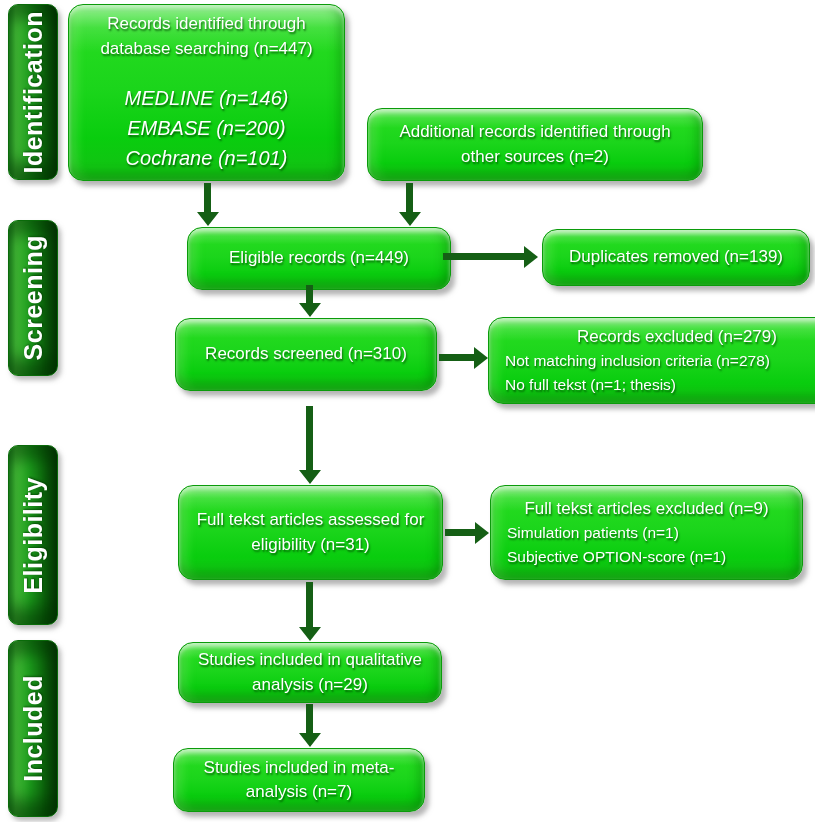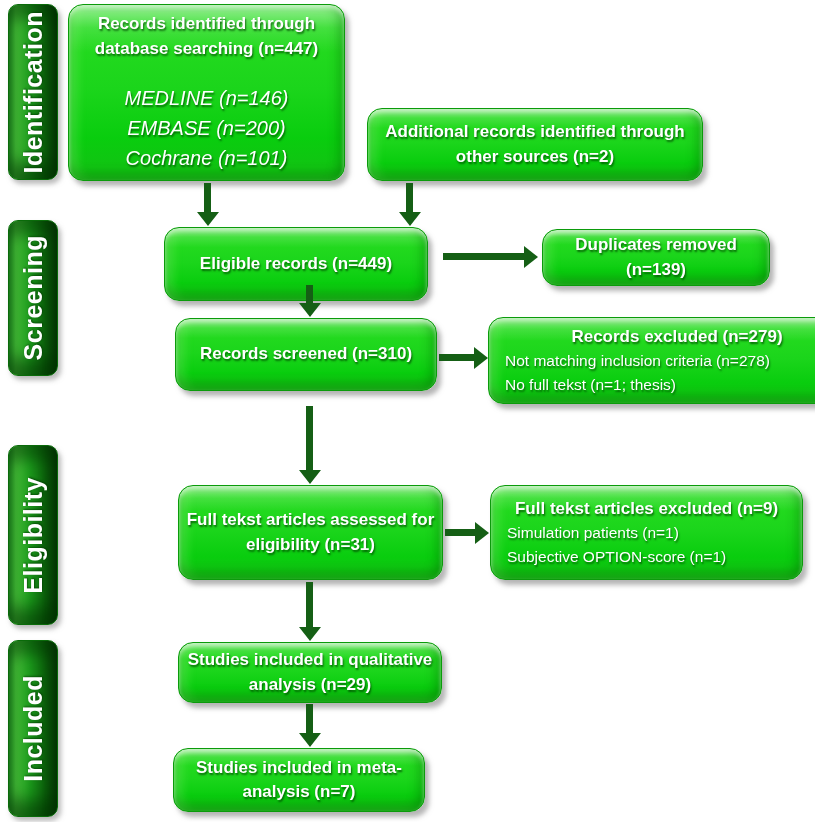--- a/index.html
+++ b/index.html
@@ -21,21 +21,21 @@
       inset 0 -8px 10px rgba(0,110,0,.33),
       inset 8px 0 10px rgba(160,255,140,.28),
       inset -8px 0 10px rgba(0,110,0,.22),
       4px 5px 5px rgba(120,120,120,.55);
     color:#fff;
     display:flex;flex-direction:column;align-items:center;justify-content:center;
     text-align:center;
     text-shadow:1px 1.5px 2px rgba(0,70,0,.75);
     box-sizing:border-box;
   }
-  .gbox .title{font-weight:bold;font-size:17px;line-height:1.42;}
+  .gbox .title{font-weight:normal;font-size:17px;line-height:1.42;}
   .gbox .line{display:block;}
   .sub{font-weight:normal;font-size:20px;line-height:1.5;font-style:italic;}
   .reasons{font-weight:normal;font-size:15.5px;line-height:1.5;width:100%;text-align:left;box-sizing:border-box;padding:0 6px 0 14px;}
   .reasons .line{display:block;}
 
   
   .stage{
     position:absolute;left:8px;width:50px;
     border-radius:10px;border:1px solid #0a6b0a;
     background:linear-gradient(90deg,#2fae2f 0%,#46c43a 14%,#1a951a 45%,#0b5f0b 76%,#053a05 100%);
@@ -102,27 +102,27 @@
   <div class="gbox" style="left:367px;top:108px;width:336px;height:73px;padding:4px 10px;">
     <div class="title">
       <span class="line">Additional records identified through</span>
       <span class="line">other sources (n=2)</span>
     </div>
   </div>
 
   <div class="av" style="left:204px;top:183px;height:30px;"></div>
   <div class="av" style="left:406px;top:183px;height:30px;"></div>
 
-  <div class="gbox" style="left:164px;top:227px;width:264px;height:74px;">
+  <div class="gbox" style="left:187px;top:227px;width:264px;height:63px;">
     <div class="title">Eligible records (n=449)</div>
   </div>
 
   <div class="ah" style="left:443px;top:253px;width:82px;"></div>
 
-  <div class="gbox" style="left:542px;top:229px;width:228px;height:57px;">
+  <div class="gbox" style="left:542px;top:229px;width:268px;height:57px;">
     <div class="title">Duplicates removed (n=139)</div>
   </div>
 
   <div class="av" style="left:306px;top:285px;height:19px;"></div>
 
   <div class="gbox" style="left:175px;top:318px;width:262px;height:73px;">
     <div class="title">Records screened (n=310)</div>
   </div>
 
   <div class="ah" style="left:439px;top:354px;width:36px;"></div>

